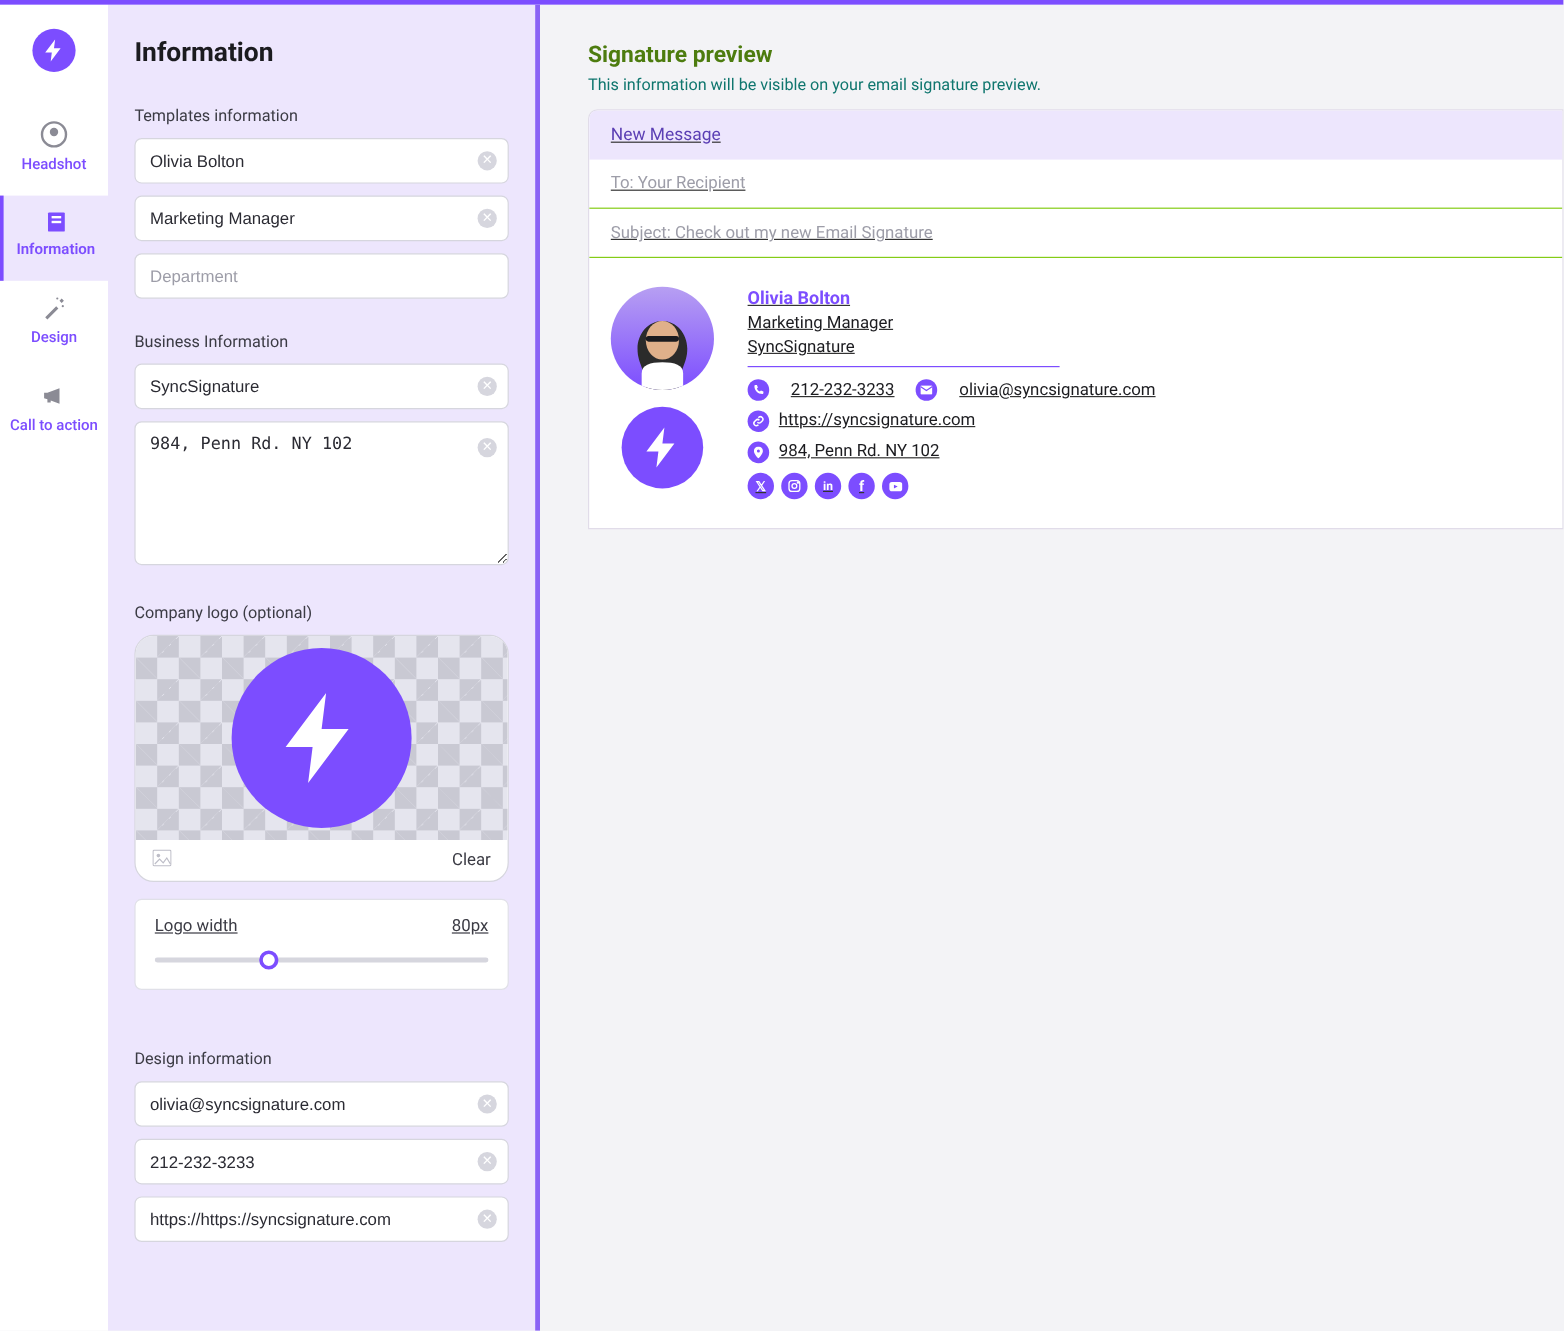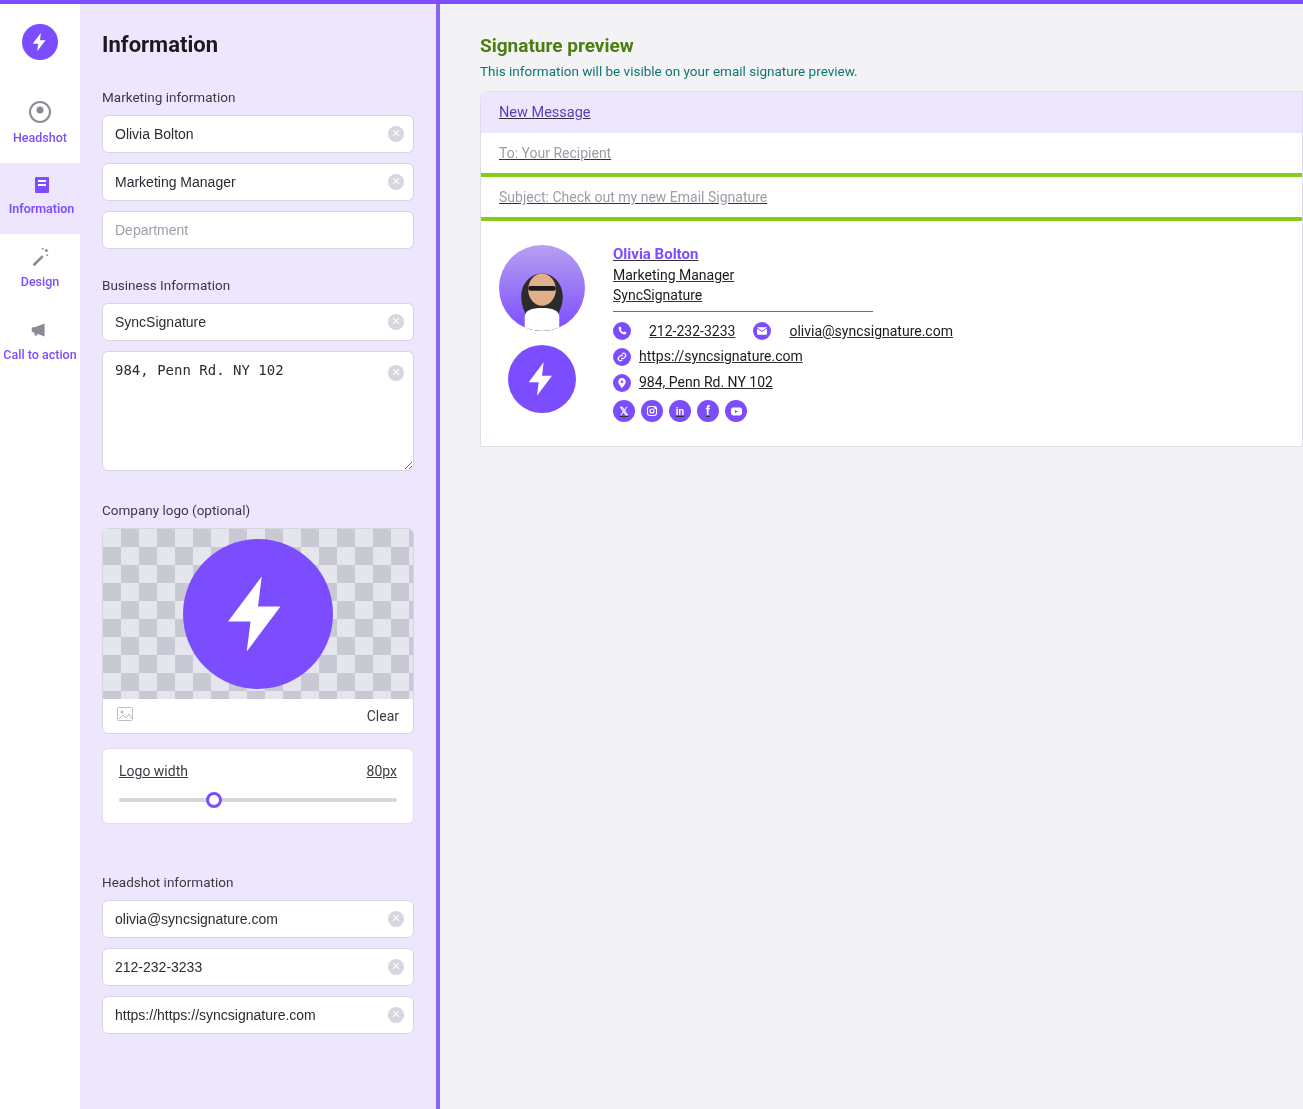--- a/index.html
+++ b/index.html
@@ -15,21 +15,21 @@
   .topbar {
     height: 4px;
     background: #7c4dff;
   }
   .app {
     display: flex;
     height: calc(1109px - 4px);
   }
   
   .rail {
-    width: 80px;
+    width: 90px;
     background: #fff;
     display: flex;
     flex-direction: column;
     align-items: center;
     padding-top: 20px;
   }
   .rail .logo {
     width: 36px; height:36px; border-radius:50%;
     background:#7c4dff;
     display:flex; align-items:center; justify-content:center;
@@ -96,21 +96,21 @@
     position:absolute; right:10px; top:50%; transform:translateY(-50%);
     width:16px; height:16px; border-radius:50%;
     background:#d6d6de; color:#fff; font-size:11px; line-height:16px; text-align:center;
     cursor:pointer;
   }
   .input-wrap.textarea .clear-x { top:14px; transform:none; }
 
   .logo-box {
     background: #fff;
     border:1px solid #d6d6de;
-    border-radius:6px;
+    border-radius:16px;
     overflow:hidden;
     margin-top:4px;
   }
   .checker {
     height:170px;
     background-image:
       linear-gradient(45deg,#c9c9d3 25%,transparent 25%),
       linear-gradient(-45deg,#c9c9d3 25%,transparent 25%),
       linear-gradient(45deg,transparent 75%,#c9c9d3 75%),
       linear-gradient(-45deg,transparent 75%,#c9c9d3 75%);
@@ -182,21 +182,21 @@
     text-decoration: underline;
   }
   .mail-head {
     background:#ede6fd;
     color:#5b3fb4;
     font-size:14.5px;
     padding:12px 18px;
   }
   .mail-row {
     padding: 12px 18px;
-    border-bottom:4px solid #84cc16;
+    border-bottom:1px solid #84cc16;
     font-size:14px;
     color:#9d9da8;
   }
   .sig {
     padding: 24px 18px;
     display:flex; gap:28px;
     align-items:flex-start;
   }
   .sig-left {
     display:flex; flex-direction:column; gap:14px; align-items:center;
@@ -281,21 +281,21 @@
             <path d="M3 10v4l3 1v3h3v-2l8 3V5L6 9H3z"></path>
           </svg>
       </div>
       <div class="rlabel">Call to action</div>
     </div>
   </div>
 
   <div class="panel">
     <h1>Information</h1>
 
-    <div class="section-label first">Marketing information</div>
+    <div class="section-label first">Templates information</div>
     <div class="input-wrap">
       <input type="text" value="Olivia Bolton" style="">
       <div class="clear-x">✕</div>
     </div>
     <div class="input-wrap">
       <input type="text" value="Marketing Manager" style="">
       <div class="clear-x">✕</div>
     </div>
     <div class="input-wrap">
       <input type="text" placeholder="Department" style="">
@@ -333,21 +333,21 @@
     </div>
 
     <div class="slider-box">
       <div class="slider-row">
         <span>Logo width</span>
         <span>80px</span>
       </div>
       <input type="range" class="range" min="20" max="200" value="80" style="">
     </div>
 
-    <div class="section-label" style="margin-top:50px;">Headshot information</div>
+    <div class="section-label" style="margin-top:50px;">Design information</div>
     <div class="input-wrap">
       <input type="text" value="olivia@syncsignature.com" style="">
       <div class="clear-x">✕</div>
     </div>
     <div class="input-wrap">
       <input type="text" value="212-232-3233" style="">
       <div class="clear-x">✕</div>
     </div>
     <div class="input-wrap">
       <input type="text" value="https://https://syncsignature.com" style="">

